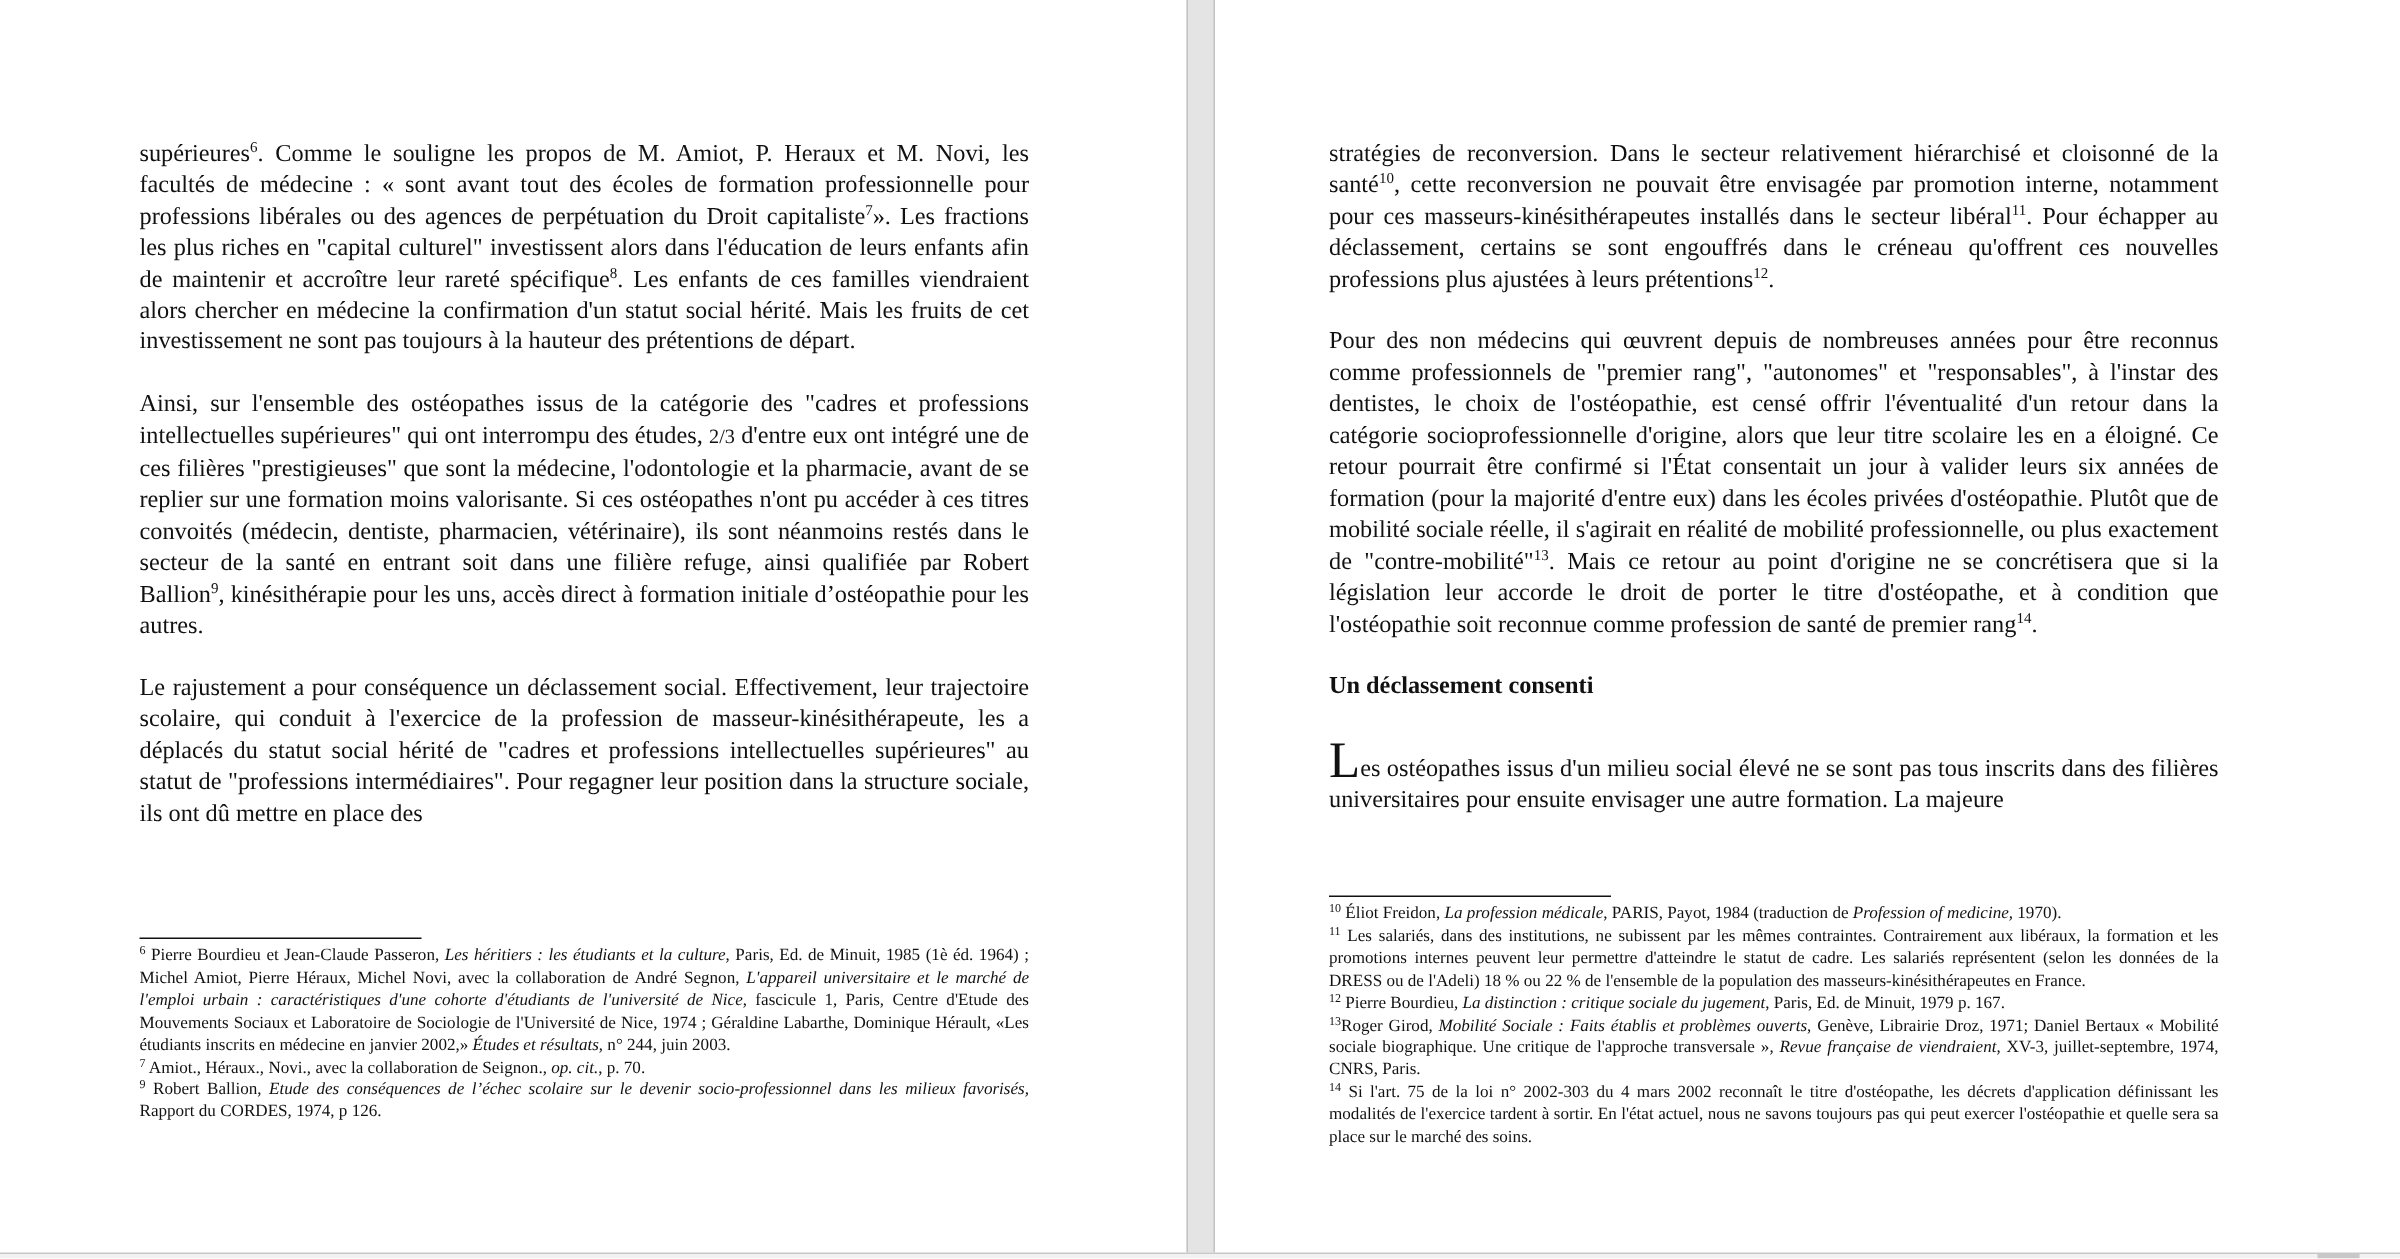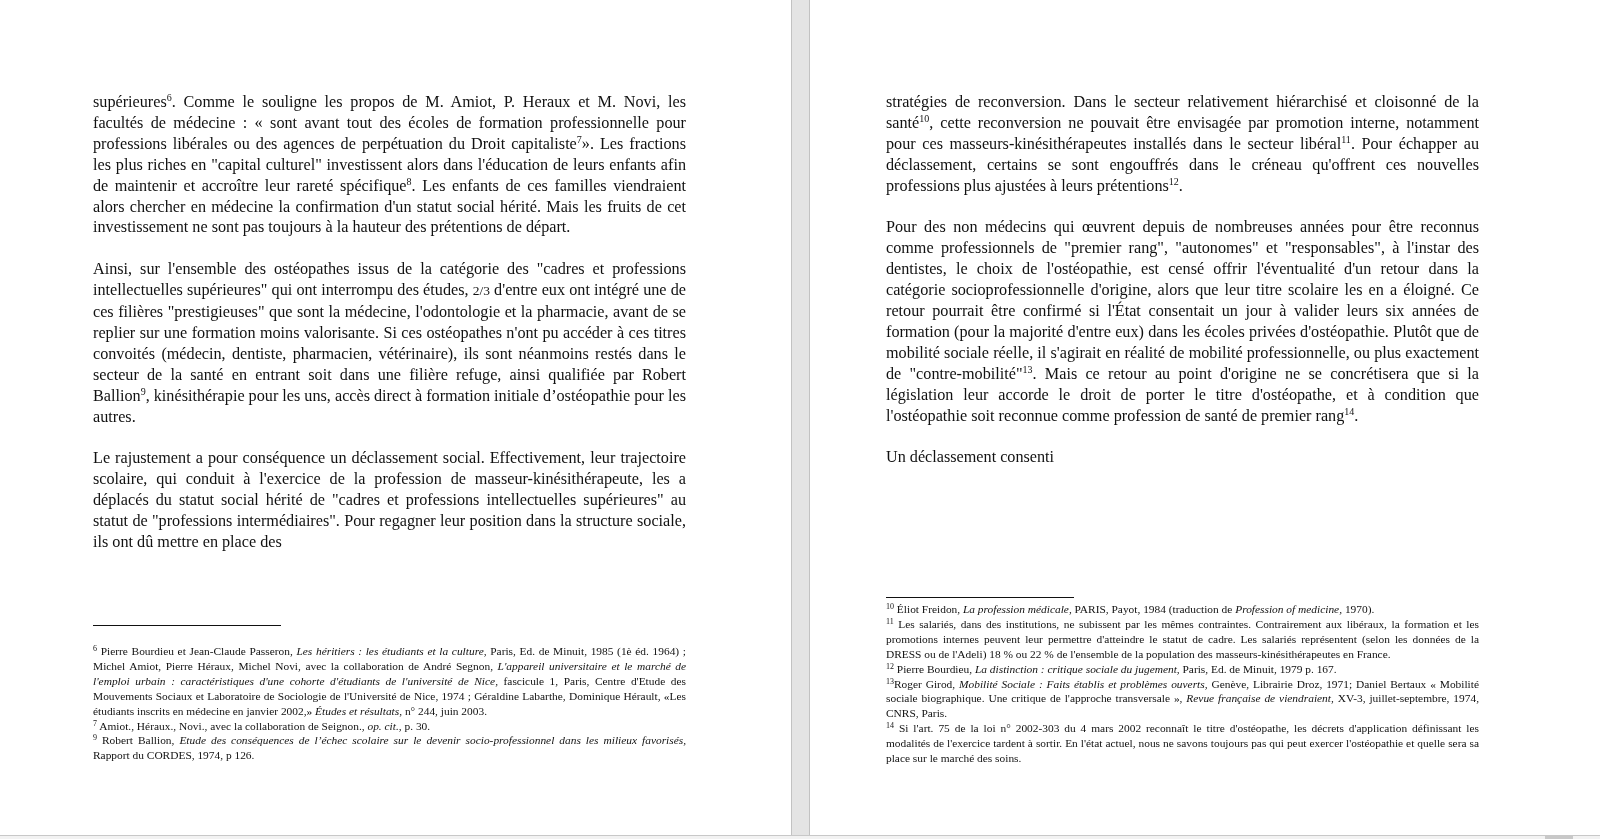--- a/index.html
+++ b/index.html
@@ -32,21 +32,21 @@
     .text-block {
       position: absolute; width: 593px;
       font-size: 16.2px; line-height: 20.9px; text-align: justify;
     }
     .page-left .text-block { left: 93px; }
     .page-right .text-block { left: 76px; }
     p { margin: 0; }
     p + p { margin-top: 20.9px; }
     sup { font-size: 10px; line-height: 0; vertical-align: 6px; }
     .small { font-size: 13.5px; }
-    .heading { font-weight: normal; font-size: 16.2px; }
+    .heading { font-weight: bold; font-size: 16.2px; }
     .dropcap { font-size: 34px; line-height: 20px; vertical-align: -1px; }
     .fn-rule {
       position: absolute; width: 188px; height: 1px; background: #111;
     }
     .footnotes {
       position: absolute; width: 593px;
       font-size: 11.4px; line-height: 14.9px; text-align: justify;
     }
     .footnotes sup { font-size: 8px; vertical-align: 4px; }
     .fn p { margin: 0; }
@@ -56,34 +56,35 @@
 </head>
 <body>
 
 <div class="page page-left">
   <div class="text-block" style="top:92px;">
     <p><span>supérieures</span><sup>6</sup><span>. Comme le souligne les propos de M. Amiot, P. Heraux et M. Novi, les facultés de médecine : « sont avant tout des écoles de formation professionnelle pour professions libérales ou des agences de perpétuation du Droit capitaliste</span><sup>7</sup><span>». Les fractions les plus riches en "capital culturel" investissent alors dans l'éducation de leurs enfants afin de maintenir et accroître leur rareté spécifique</span><sup>8</sup><span>. Les enfants de ces familles viendraient alors chercher en médecine la confirmation d'un statut social hérité. Mais les fruits de cet investissement ne sont pas toujours à la hauteur des prétentions de départ.</span></p>
     <p><span>Ainsi, sur l'ensemble des ostéopathes issus de la catégorie des "cadres et professions intellectuelles supérieures" qui ont interrompu des études, </span><span class="small">2/3</span><span> d'entre eux ont intégré une de ces filières "prestigieuses" que sont la médecine, l'odontologie et la pharmacie, avant de se replier sur une formation moins valorisante. Si ces ostéopathes n'ont pu accéder à ces titres convoités (médecin, dentiste, pharmacien, vétérinaire), ils sont néanmoins restés dans le secteur de la santé en entrant soit dans une filière refuge, ainsi qualifiée par Robert Ballion</span><sup>9</sup><span>, kinésithérapie pour les uns, accès direct à formation initiale d’ostéopathie pour les autres.</span></p>
     <p><span>Le rajustement a pour conséquence un déclassement social. Effectivement, leur trajectoire scolaire, qui conduit à l'exercice de la profession de masseur-kinésithérapeute, les a déplacés du statut social hérité de "cadres et professions intellectuelles supérieures" au statut de "professions intermédiaires". Pour regagner leur position dans la structure sociale, ils ont dû mettre en place des</span></p>
   </div>
   <div class="fn-rule" style="left:93px; top:625px;"></div>
-  <div class="footnotes fn" style="left:93px; top:644px;">
+  <div class="footnotes fn" style="left:93px; top:630px;">
     <p><sup>6</sup><span> Pierre Bourdieu et Jean-Claude Passeron, </span><i>Les héritiers : les étudiants et la culture</i><span>, Paris, Ed. de Minuit, 1985 (1è éd. 1964) ; Michel Amiot, Pierre Héraux, Michel Novi, avec la collaboration de André Segnon, </span><i>L'appareil universitaire et le marché de l'emploi urbain : caractéristiques d'une cohorte d'étudiants de l'université de Nice</i><span>, fascicule 1, Paris, Centre d'Etude des Mouvements Sociaux et Laboratoire de Sociologie de l'Université de Nice, 1974 ; Géraldine Labarthe, Dominique Hérault, «Les étudiants inscrits en médecine en janvier 2002,» </span><i>Études et résultats</i><span>, n° 244, juin 2003.</span></p>
-    <p><sup>7</sup><span> Amiot., Héraux., Novi., avec la collaboration de Seignon., </span><i>op. cit.</i><span>, p. 30.</span></p>
+    <p><sup>7</sup><span> Amiot., Héraux., Novi., avec la collaboration de Seignon., </span><i>op. cit.</i><span>, p. 70.</span></p>
     <p><sup>9</sup><span> Robert Ballion, </span><i>Etude des conséquences de l’échec scolaire sur le devenir socio-professionnel dans les milieux favorisés,</i><span> Rapport du CORDES, 1974, p 126.</span></p>
   </div>
 </div>
 
 <div class="gutter"></div>
 
 <div class="page page-right">
   <div class="text-block" style="top:92px;">
     <p><span>stratégies de reconversion. Dans le secteur relativement hiérarchisé et cloisonné de la santé</span><sup>10</sup><span>, cette reconversion ne pouvait être envisagée par promotion interne, notamment pour ces masseurs-kinésithérapeutes installés dans le secteur libéral</span><sup>11</sup><span>. Pour échapper au déclassement, certains se sont engouffrés dans le créneau qu'offrent ces nouvelles professions plus ajustées à leurs prétentions</span><sup>12</sup><span>.</span></p>
     <p><span>Pour des non médecins qui œuvrent depuis de nombreuses années pour être reconnus comme professionnels de "premier rang", "autonomes" et "responsables", à l'instar des dentistes, le choix de l'ostéopathie, est censé offrir l'éventualité d'un retour dans la catégorie socioprofessionnelle d'origine, alors que leur titre scolaire les en a éloigné. Ce retour pourrait être confirmé si l'État consentait un jour à valider leurs six années de formation (pour la majorité d'entre eux) dans les écoles privées d'ostéopathie. Plutôt que de mobilité sociale réelle, il s'agirait en réalité de mobilité professionnelle, ou plus exactement de "contre-mobilité"</span><sup>13</sup><span>. Mais ce retour au point d'origine ne se concrétisera que si la législation leur accorde le droit de porter le titre d'ostéopathe, et à condition que l'ostéopathie soit reconnue comme profession de santé de premier rang</span><sup>14</sup><span>.</span></p>
     <p class="heading" style="margin-top:20.9px;">Un déclassement consenti</p>
+    <p style="margin-top:30px;"><span class="dropcap">L</span><span>es ostéopathes issus d'un milieu social élevé ne se sont pas tous inscrits dans des filières universitaires pour ensuite envisager une autre formation. La majeure</span></p>
   </div>
   <div class="fn-rule" style="left:76px; top:597px;"></div>
   <div class="footnotes fn" style="left:76px; top:602px;">
     <p><sup>10</sup><span> Éliot Freidon, </span><i>La profession médicale</i><span>, PARIS, Payot, 1984 (traduction de </span><i>Profession of medicine,</i><span> 1970).</span></p>
     <p><sup>11</sup><span> Les salariés, dans des institutions, ne subissent par les mêmes contraintes. Contrairement aux libéraux, la formation et les promotions internes peuvent leur permettre d'atteindre le statut de cadre. Les salariés représentent (selon les données de la DRESS ou de l'Adeli) 18 % ou 22 % de l'ensemble de la population des masseurs-kinésithérapeutes en France.</span></p>
     <p><sup>12</sup><span> Pierre Bourdieu, </span><i>La distinction : critique sociale du jugement</i><span>, Paris, Ed. de Minuit, 1979 p. 167.</span></p>
     <p><sup>13</sup><span>Roger Girod, </span><i>Mobilité Sociale : Faits établis et problèmes ouverts</i><span>, Genève, Librairie Droz, 1971; Daniel Bertaux « Mobilité sociale biographique. Une critique de l'approche transversale », </span><i>Revue française de viendraient</i><span>, XV-3, juillet-septembre, 1974, CNRS, Paris.</span></p>
     <p><sup>14</sup><span> Si l'art. 75 de la loi n° 2002-303 du 4 mars 2002 reconnaît le titre d'ostéopathe, les décrets d'application définissant les modalités de l'exercice tardent à sortir. En l'état actuel, nous ne savons toujours pas qui peut exercer l'ostéopathie et quelle sera sa place sur le marché des soins.</span></p>
   </div>
 </div>

